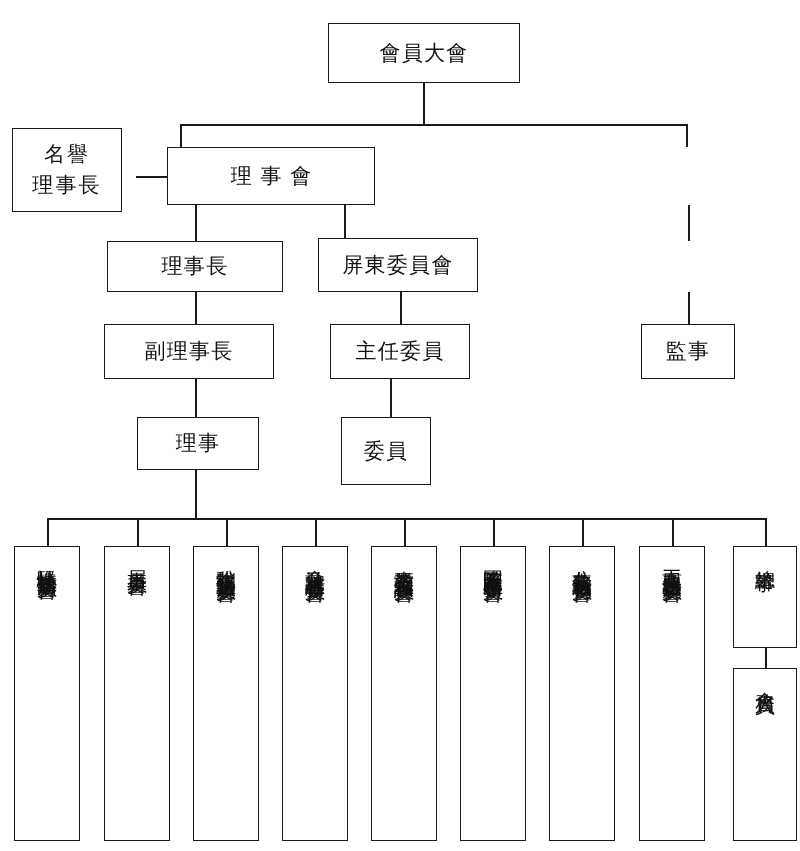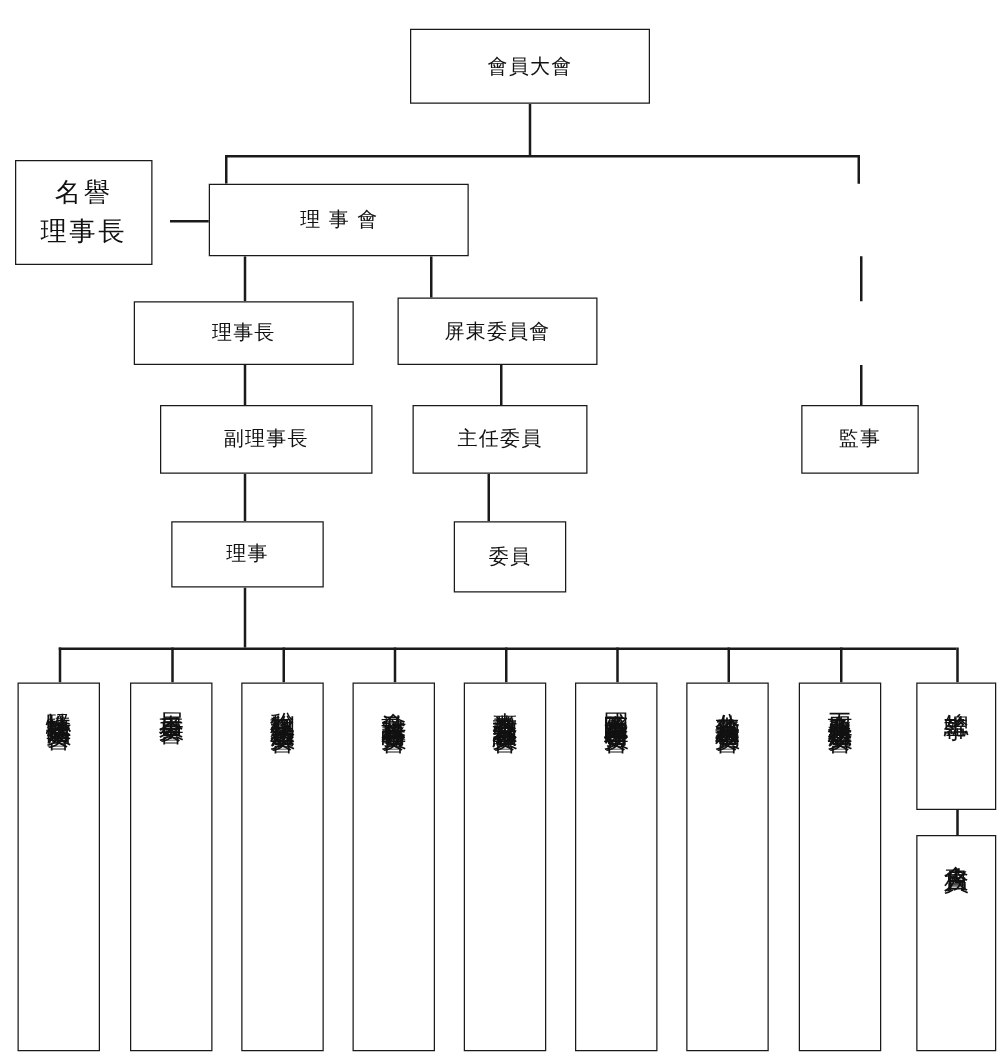--- a/index.html
+++ b/index.html
@@ -32,21 +32,21 @@
   }
   .node .label {
     display: block;
     line-height: 1.28;
     letter-spacing: 0.02em;
     color: #111111;
     white-space: pre-line;
   }
   
   .h-node .label {
-    font-size: 16px;
+    font-size: 21px;
     letter-spacing: 0.06em;
   }
   .h-node.wide-space .label {
     letter-spacing: 0.42em;
     text-indent: 0.42em;
   }
   .h-node.two-line .label {
     font-size: 21px;
     line-height: 1.5;
     letter-spacing: 0.1em;
@@ -130,37 +130,37 @@
 
   <div class="node h-node" style="left:107px; top:241px; width:176px; height:51px;">
     <span class="label">理事長</span>
   </div>
 
   <div class="node h-node" style="left:318px; top:238px; width:160px; height:54px;">
     <span class="label">屏東委員會</span>
   </div>
 
 
-  <div class="node h-node" style="left:128px; top:324px; width:170px; height:55px;">
+  <div class="node h-node" style="left:104px; top:324px; width:170px; height:55px;">
     <span class="label">副理事長</span>
   </div>
 
   <div class="node h-node" style="left:330px; top:324px; width:140px; height:55px;">
     <span class="label">主任委員</span>
   </div>
 
   <div class="node h-node" style="left:641px; top:324px; width:94px; height:55px;">
     <span class="label">監事</span>
   </div>
 
   <div class="node h-node" style="left:137px; top:417px; width:122px; height:53px;">
     <span class="label">理事</span>
   </div>
 
-  <div class="node h-node" style="left:363px; top:417px; width:90px; height:57px;">
+  <div class="node h-node" style="left:341px; top:417px; width:90px; height:68px;">
     <span class="label">委員</span>
   </div>
 
   <div class="node v-node" style="left:14px; top:546px; width:66px; height:295px;">
     <span class="label">性騷擾防治委員會</span>
   </div>
   <div class="node v-node" style="left:104px; top:546px; width:66px; height:295px;">
     <span class="label">屏東委員會</span>
   </div>
   <div class="node v-node" style="left:193px; top:546px; width:66px; height:295px;">

